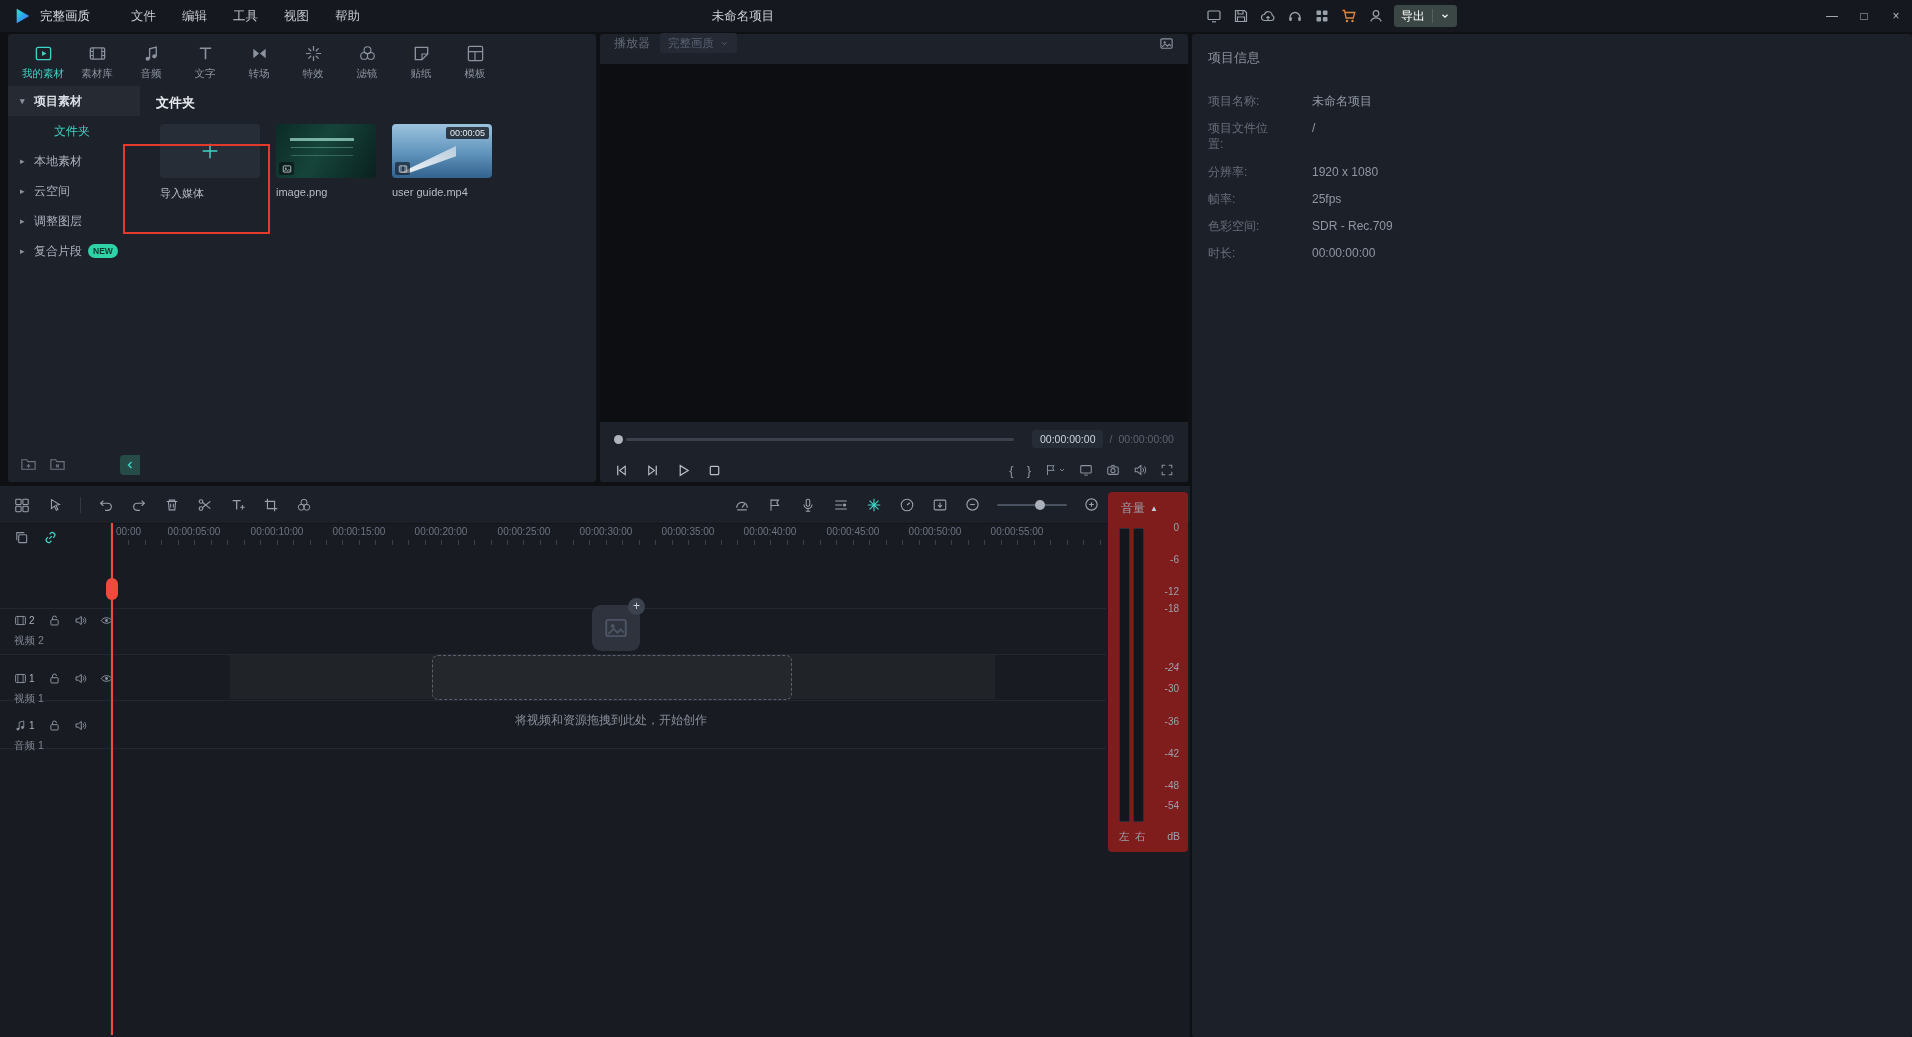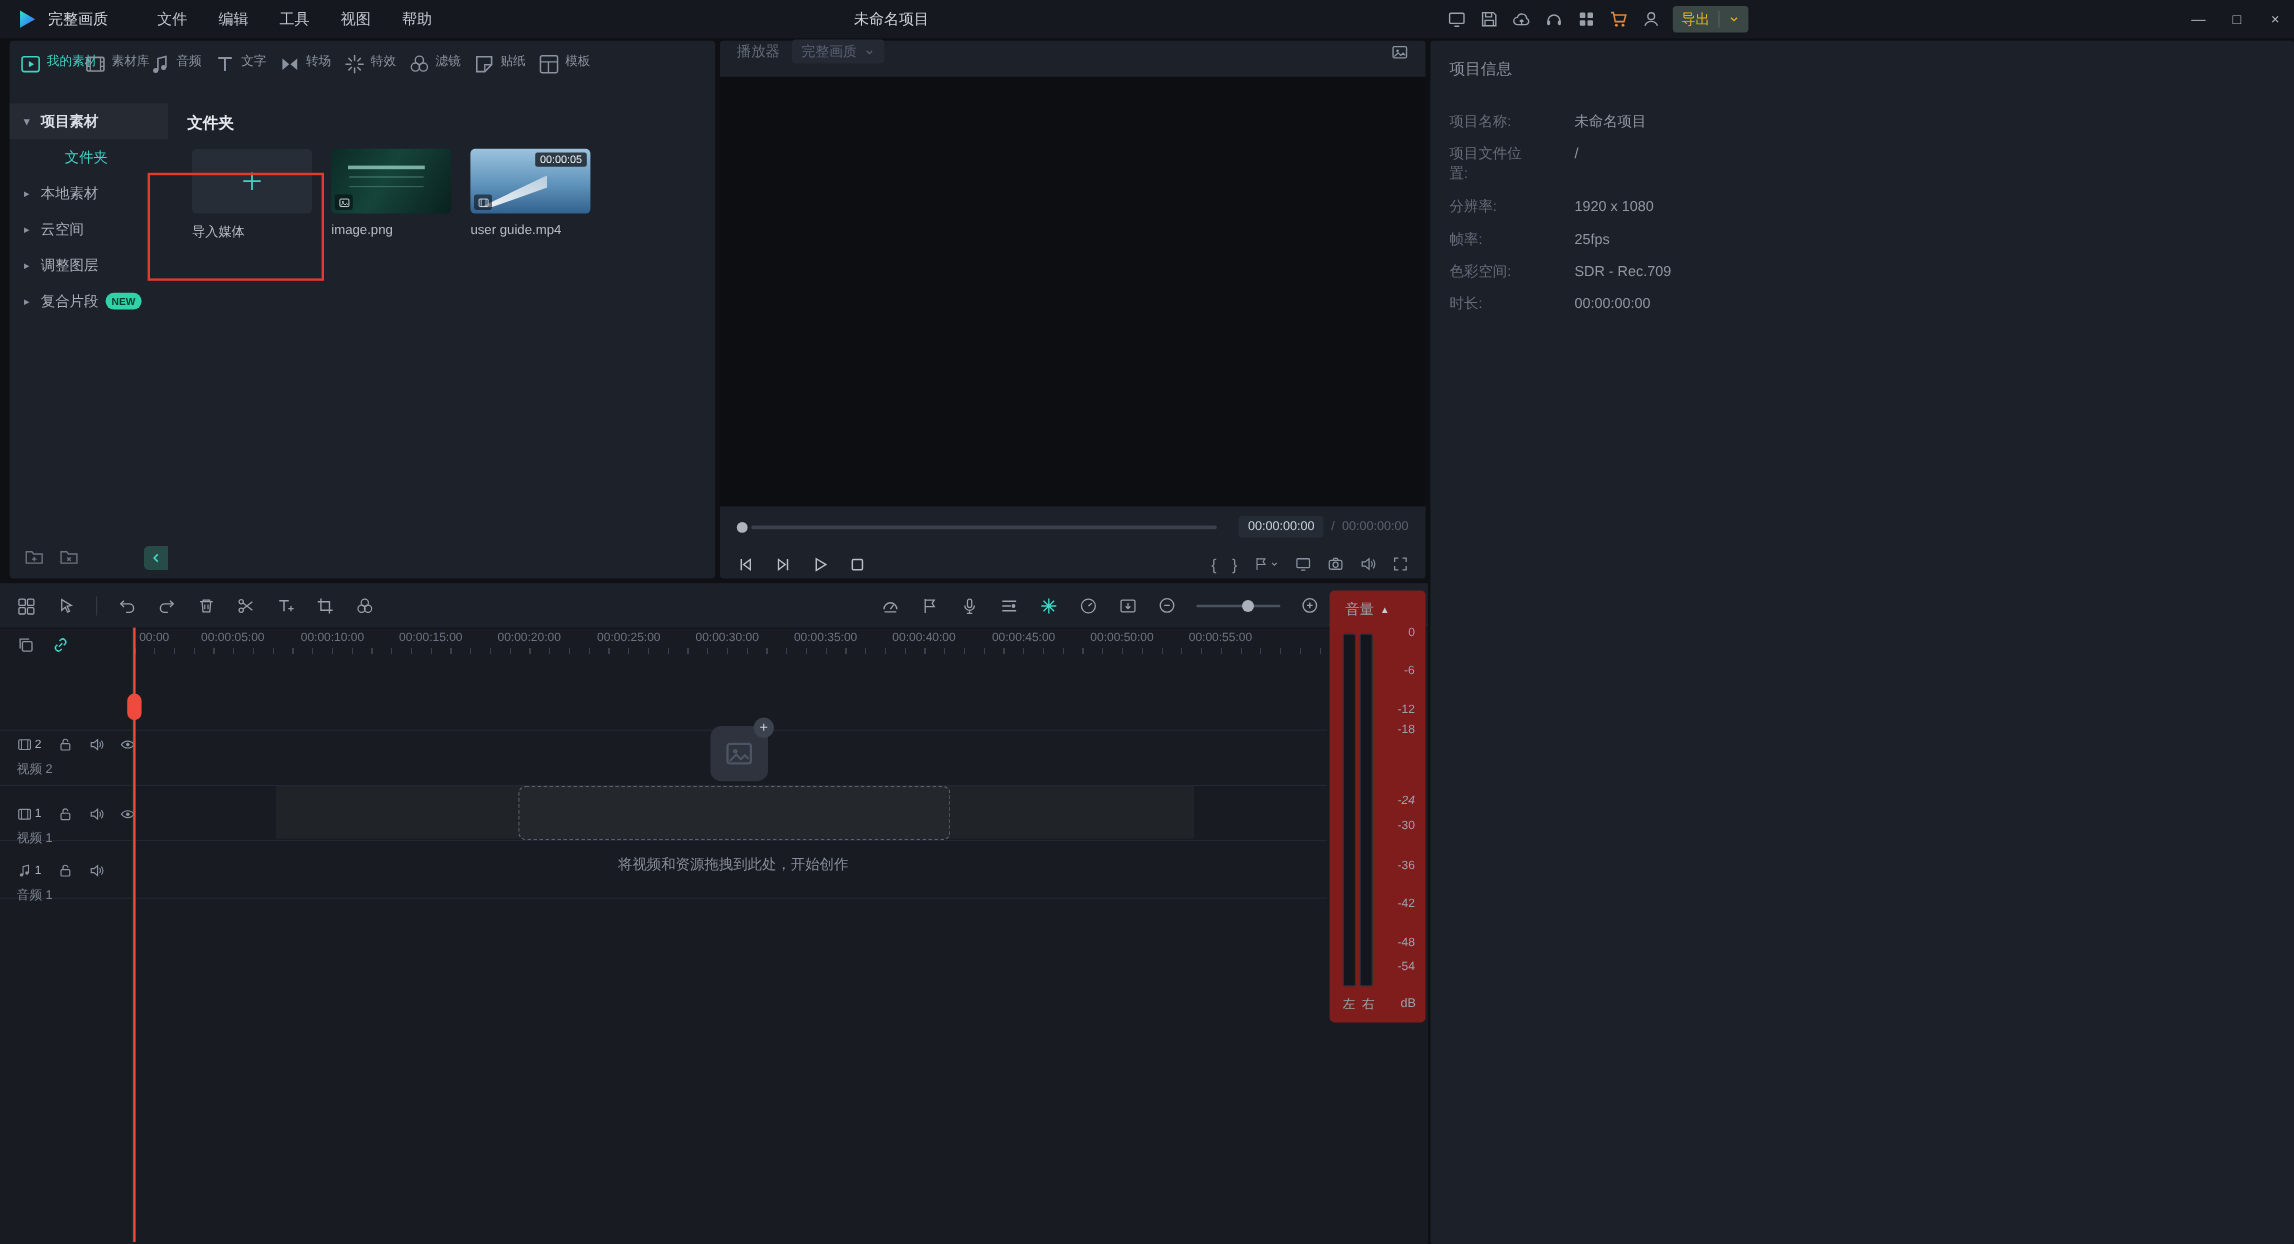--- a/index.html
+++ b/index.html
@@ -11,29 +11,29 @@
   
   .titlebar{position:absolute;left:0;top:0;width:100%;height:32px;background:#15181e;display:flex;align-items:center;z-index:30;}
   .logo{margin-left:14px;}
   .appname{margin-left:8px;font-size:12.5px;color:#d5d9e0;}
   .menus{margin-left:28px;display:flex;}
   .menu-item{padding:0 13px;line-height:32px;font-size:12.5px;color:#c2c7cf;cursor:default;}
   .proj-title{position:absolute;left:743px;transform:translateX(-50%);line-height:32px;font-size:12.5px;color:#ced2d9;}
   .tb-icons{position:absolute;left:1206px;top:0;height:32px;display:flex;align-items:center;gap:11px;color:#9aa1ab;}
   .tb-icons .tbi{display:flex;align-items:center;cursor:pointer;}
   .tbi.orange{color:#e0873c;}
-  .export-btn{position:absolute;left:1394px;top:5px;height:22px;background:#3b4744;border-radius:3px;display:flex;align-items:center;padding:0 7px;gap:7px;font-size:12px;color:#eab308;cursor:default;}
+  .export-btn{position:absolute;left:1394px;top:5px;height:22px;background:#3b4744;border-radius:3px;display:flex;align-items:center;padding:0 7px;gap:7px;font-size:12px;color:#ffffff;cursor:default;}
   .xdiv{width:1px;height:14px;background:rgba(255,255,255,.14);}
   .win-controls{position:absolute;right:0;top:0;height:32px;display:flex;}
   .win-controls span{width:32px;text-align:center;line-height:32px;font-size:12px;color:#b4b9c0;cursor:pointer;}
 
   
   .media-panel{position:absolute;left:8px;top:34px;width:588px;height:448px;background:#1d2129;border-radius:3px;}
   .tabbar{display:flex;padding:5px 4px 0 8px;}
-  .tab{width:54px;display:flex;flex-direction:row;align-items:flex-start;gap:4px;padding-top:5px;color:#8b93a0;cursor:pointer;}
+  .tab{width:54px;display:flex;flex-direction:column;align-items:center;gap:4px;padding-top:5px;color:#8b93a0;cursor:pointer;}
   .tab .tl{font-size:10.5px;white-space:nowrap;}
   .tab.active{color:#3fd4c5;}
   .sidebar{position:absolute;left:0;top:52px;bottom:0;width:132px;}
   .sb-item{height:30px;display:flex;align-items:center;font-size:12px;color:#aab0bc;padding-left:12px;cursor:pointer;}
   .sb-root{color:#dbdfe6;font-weight:bold;background:#252a33;}
   .caret{width:14px;font-size:9px;color:#8b93a0;}
   .sb-child{padding-left:46px;}
   .sb-child span{color:#3fd4c5;}
   .new-badge{margin-left:6px;background:#2fd3a8;color:#0a3a2d;font-size:8.5px;font-weight:bold;padding:2px 5px;border-radius:7px;}
   .sb-bottom{position:absolute;bottom:9px;left:12px;display:flex;gap:12px;color:#6d7480;}

